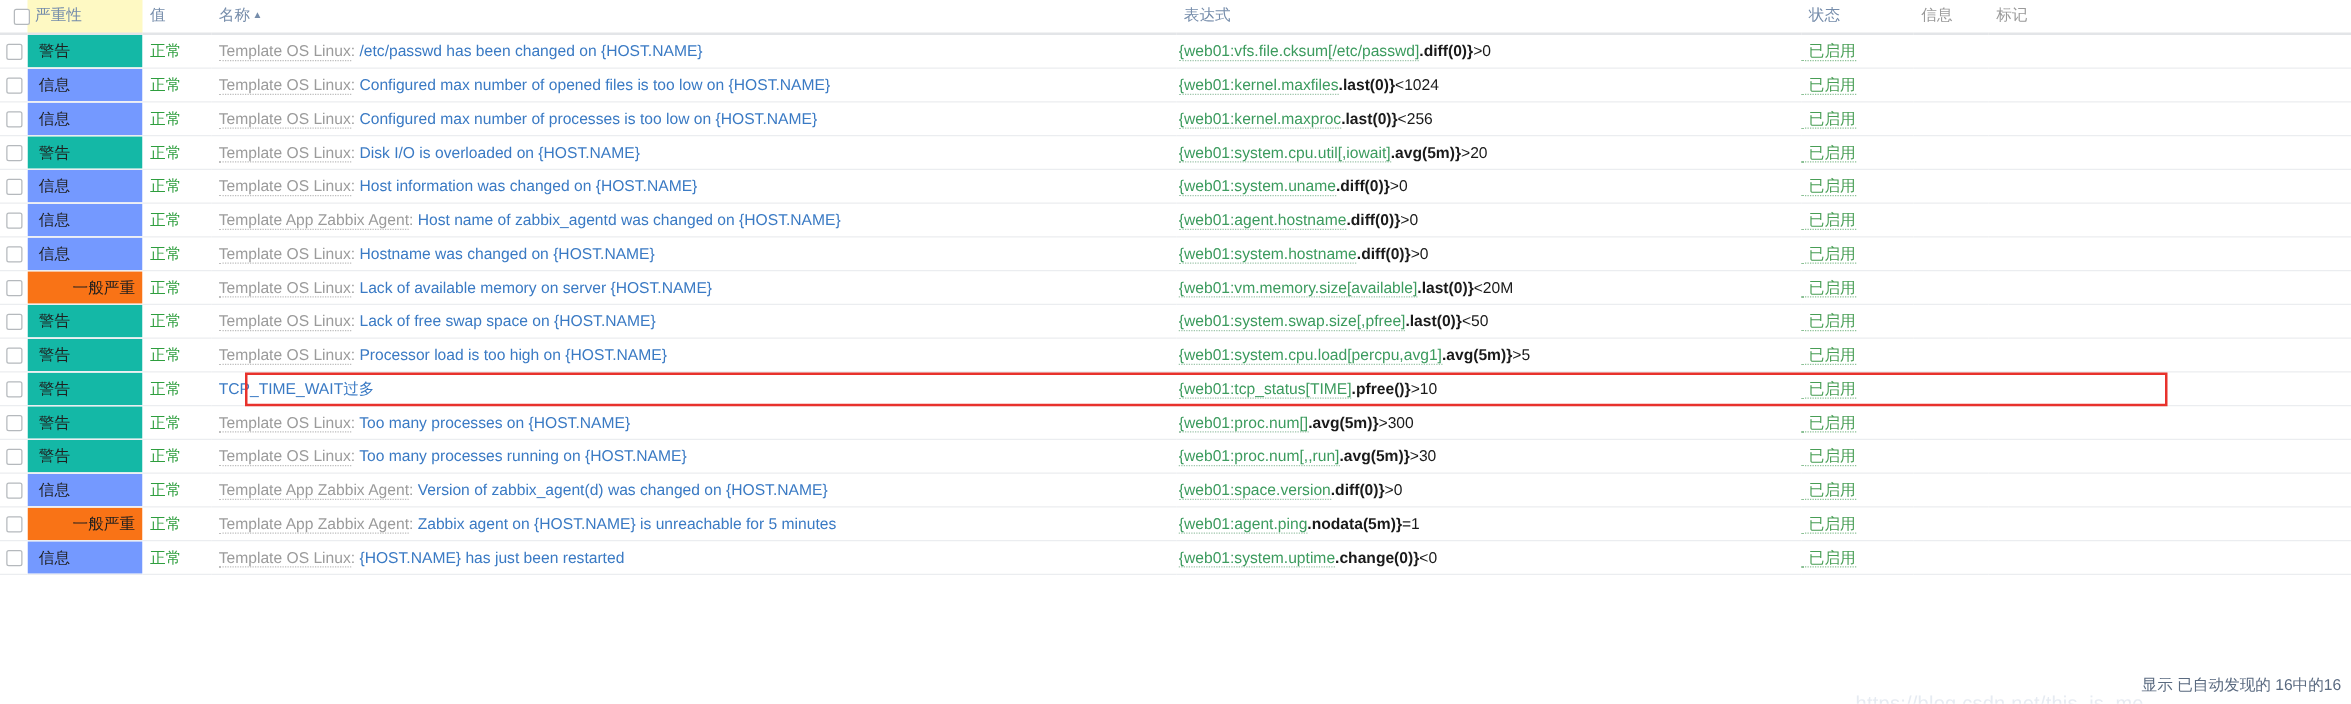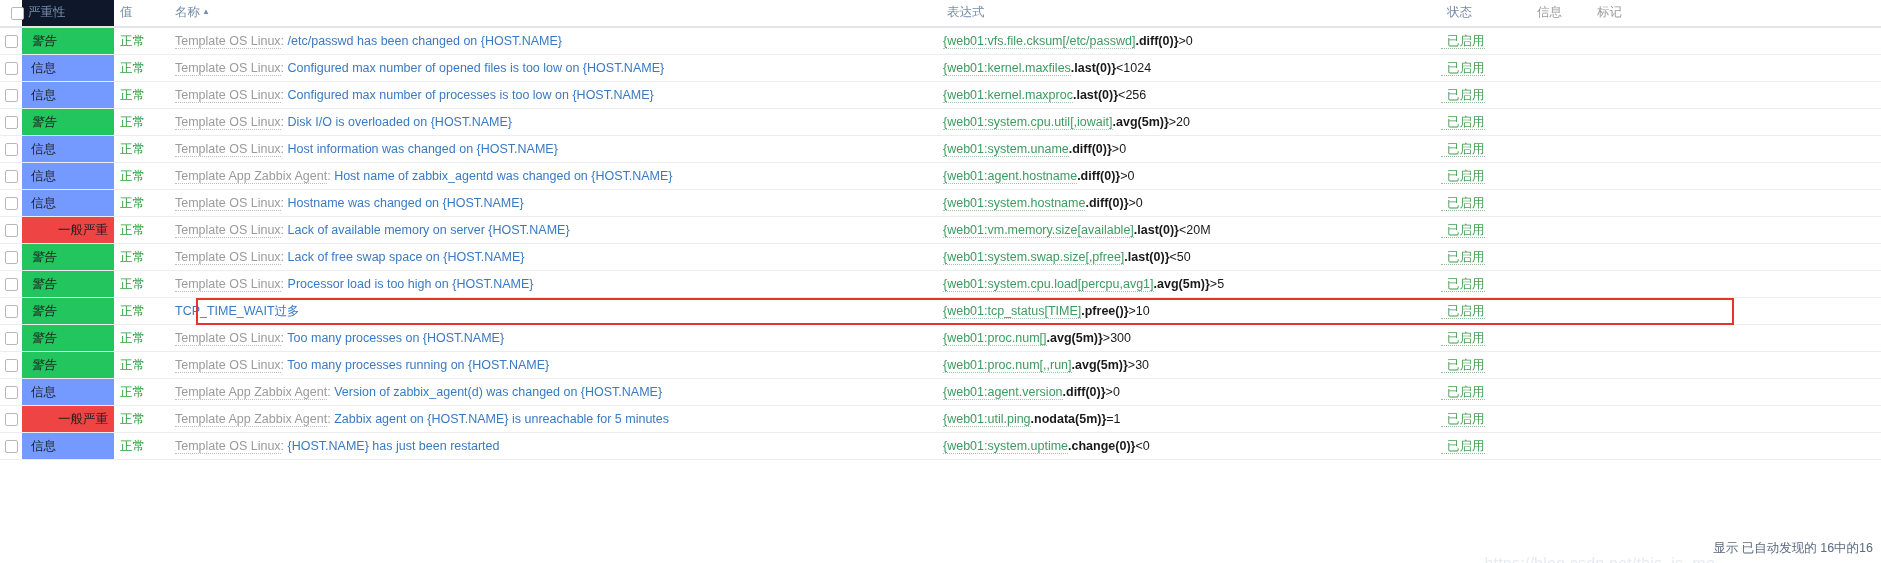--- a/index.html
+++ b/index.html
@@ -42,21 +42,21 @@
     font-size: 12.5px;
     padding: 0;
     border-bottom: 2px solid #e3e5e8;
     white-space: nowrap;
   }
   thead th .hdr-inner {
     display: block;
     padding: 4px 6px 5px 6px;
   }
   th.col-check   { width: 22px;  }
-  th.col-sev     { width: 92px;  background: #0f172a; margin-top: 31px; }
+  th.col-sev     { width: 92px;  background: #fef9c3; margin-top: 31px; }
   th.col-value   { width: 55px;  }
   th.col-name    { width: 772px; margin-top: 37px; }
   th.col-expr    { width: 500px; }
   th.col-status  { width: 90px;  }
   th.col-info    { width: 60px;  }
   th.col-tag     { width: 290px; }
 
   th.col-sev .hdr-inner,
   th.col-value .hdr-inner,
   th.col-name .hdr-inner,
@@ -101,23 +101,23 @@
   td.c-sev { padding: 0; }
   .sev {
     display: block;
     height: 26px;
     line-height: 26px;
     padding-left: 9px;
     color: #1f1f1f;
     font-size: 12.5px;
     box-sizing: border-box;
   }
-  .sev-warning   { background: #22c55e; font-style: italic; }
+  .sev-warning   { background: #14b8a6; }
   .sev-info      { background: #7499ff; }
-  .sev-average   { background: #ef4444; padding-left: 36px; }
+  .sev-average   { background: #f97316; padding-left: 36px; }
 
   
   td.c-value .val {
     color: #2e9e3e;
     padding-left: 6px;
   }
 
   
   td.c-name .nm { padding-left: 6px; }
   .tmpl {
@@ -415,35 +415,35 @@
         </tr>
         <tr>
           <td class="c-check"><span class="cbox"></span></td>
           <td class="c-sev">
             <span class="sev sev-info">信息</span>
           </td>
           <td class="c-value">
             <span class="cell-pad val">正常</span>
           </td>
           <td class="c-name"><span class="nm"><span class="tmpl">Template App Zabbix Agent</span><span class="tsep">: </span><span class="trg">Version of zabbix_agent(d) was changed on {HOST.NAME}</span></span></td>
-          <td class="c-expr"><span class="ex"><span class="ex-key">{web01:agent.version</span><span class="ex-fn">.diff(0)}</span><span class="ex-op">&gt;0</span></span></td>
+          <td class="c-expr"><span class="ex"><span class="ex-key">{web01:space.version</span><span class="ex-fn">.diff(0)}</span><span class="ex-op">&gt;0</span></span></td>
           <td class="c-status"><span class="st">已启用</span></td>
           <td class="c-info"></td>
           <td class="c-tag"></td>
         </tr>
         <tr>
           <td class="c-check"><span class="cbox"></span></td>
           <td class="c-sev">
             <span class="sev sev-average">一般严重</span>
           </td>
           <td class="c-value">
             <span class="cell-pad val">正常</span>
           </td>
           <td class="c-name"><span class="nm"><span class="tmpl">Template App Zabbix Agent</span><span class="tsep">: </span><span class="trg">Zabbix agent on {HOST.NAME} is unreachable for 5 minutes</span></span></td>
-          <td class="c-expr"><span class="ex"><span class="ex-key">{web01:util.ping</span><span class="ex-fn">.nodata(5m)}</span><span class="ex-op">=1</span></span></td>
+          <td class="c-expr"><span class="ex"><span class="ex-key">{web01:agent.ping</span><span class="ex-fn">.nodata(5m)}</span><span class="ex-op">=1</span></span></td>
           <td class="c-status"><span class="st">已启用</span></td>
           <td class="c-info"></td>
           <td class="c-tag"></td>
         </tr>
         <tr>
           <td class="c-check"><span class="cbox"></span></td>
           <td class="c-sev">
             <span class="sev sev-info">信息</span>
           </td>
           <td class="c-value">

